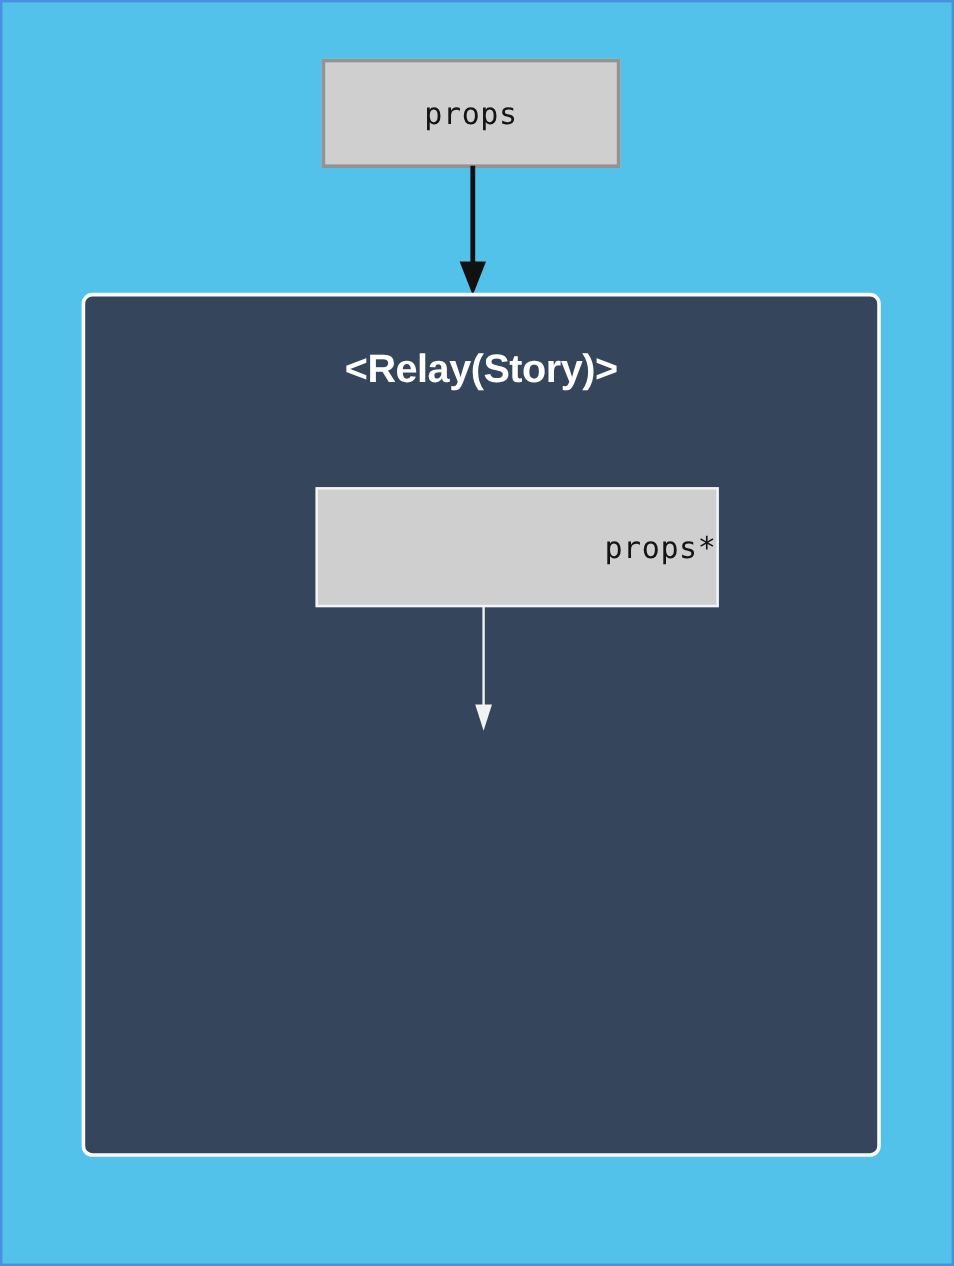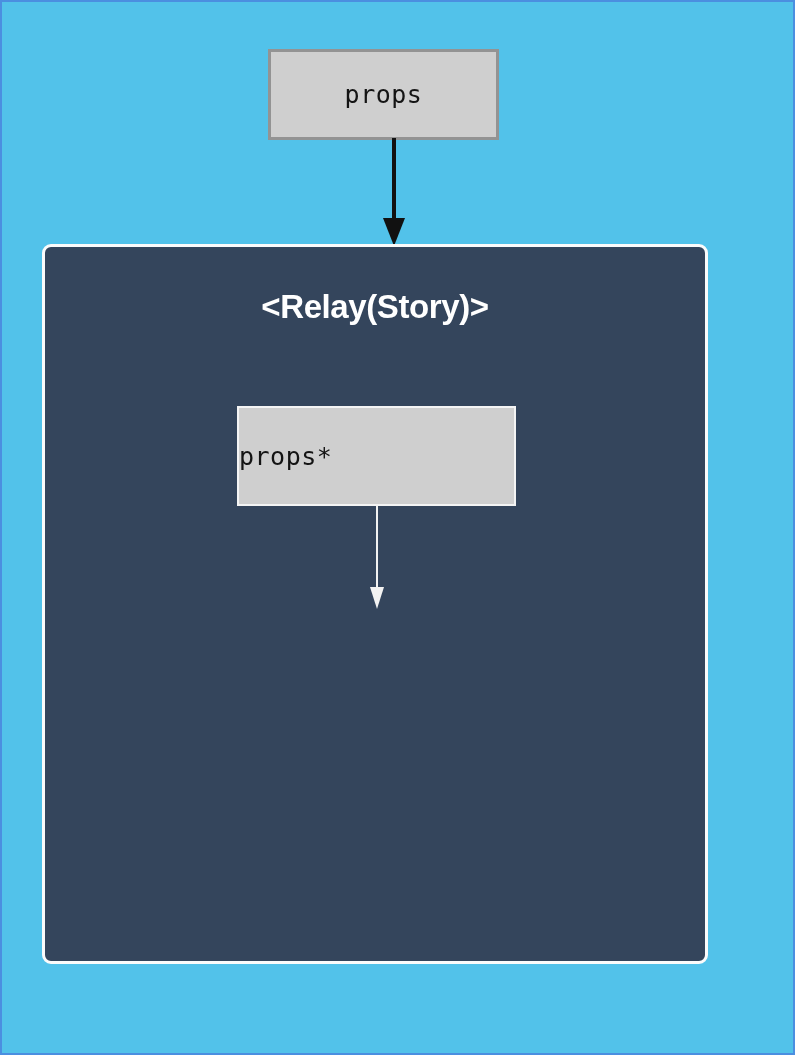--- a/index.html
+++ b/index.html
@@ -18,21 +18,21 @@
     border: 2px solid #4b8fe0;
     overflow: hidden;
     font-family: "Liberation Sans", sans-serif;
   }
 
   
   .props-box-outer {
     position: absolute;
     left: 266px;
     top: 47px;
-    width: 231px;
+    width: 249px;
     height: 91px;
     box-sizing: border-box;
     background: #cfcfcf;
     border: 3px solid #939393;
     display: flex;
     align-items: center;
     justify-content: center;
     text-align: right;
   }
   .props-box-outer .box-label {
@@ -47,21 +47,21 @@
     position: absolute;
     left: 360px;
     top: 136px;
     width: 64px;
     height: 110px;
   }
 
   
   .relay-panel {
     position: absolute;
-    left: 40px;
+    left: 66px;
     top: 242px;
     width: 666px;
     height: 720px;
     box-sizing: border-box;
     background: #34455c;
     border: 3px solid #fbfbfb;
     border-radius: 9px;
   }
 
   .relay-title {
@@ -74,28 +74,28 @@
     font-weight: bold;
     color: #ffffff;
     letter-spacing: -0.4px;
   }
 
   
   .props-box-inner {
     position: absolute;
     left: 192px;
     top: 159px;
-    width: 279px;
+    width: 336px;
     height: 100px;
     box-sizing: border-box;
     background: #cfcfcf;
     border: 2px solid #f4f4f4;
     display: flex;
     align-items: center;
-    justify-content: flex-start;
+    justify-content: flex-end;
   }
   .props-box-inner .box-label {
     font-family: "DejaVu Sans Mono", "Liberation Mono", monospace;
     font-size: 25px;
     color: #141414;
     letter-spacing: 0.5px;
   }
 
   
   .arrow-white {

